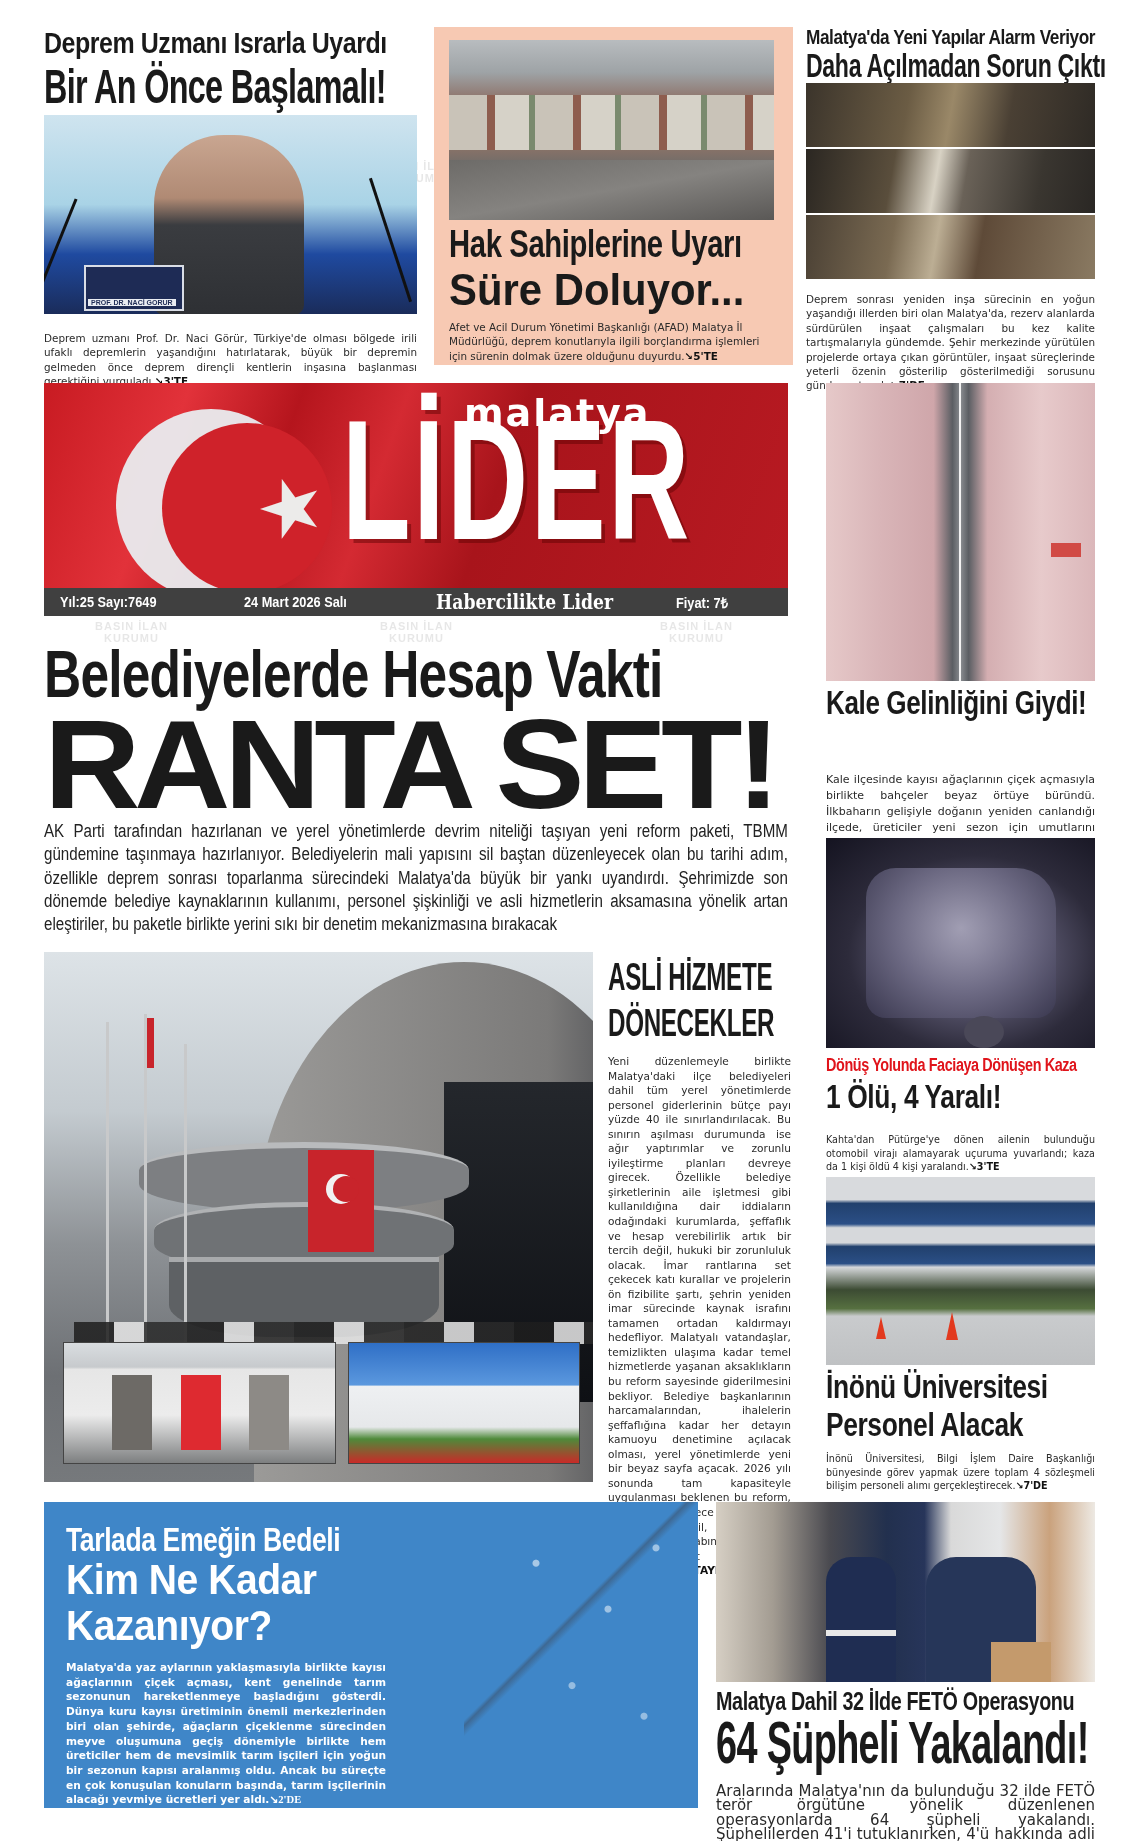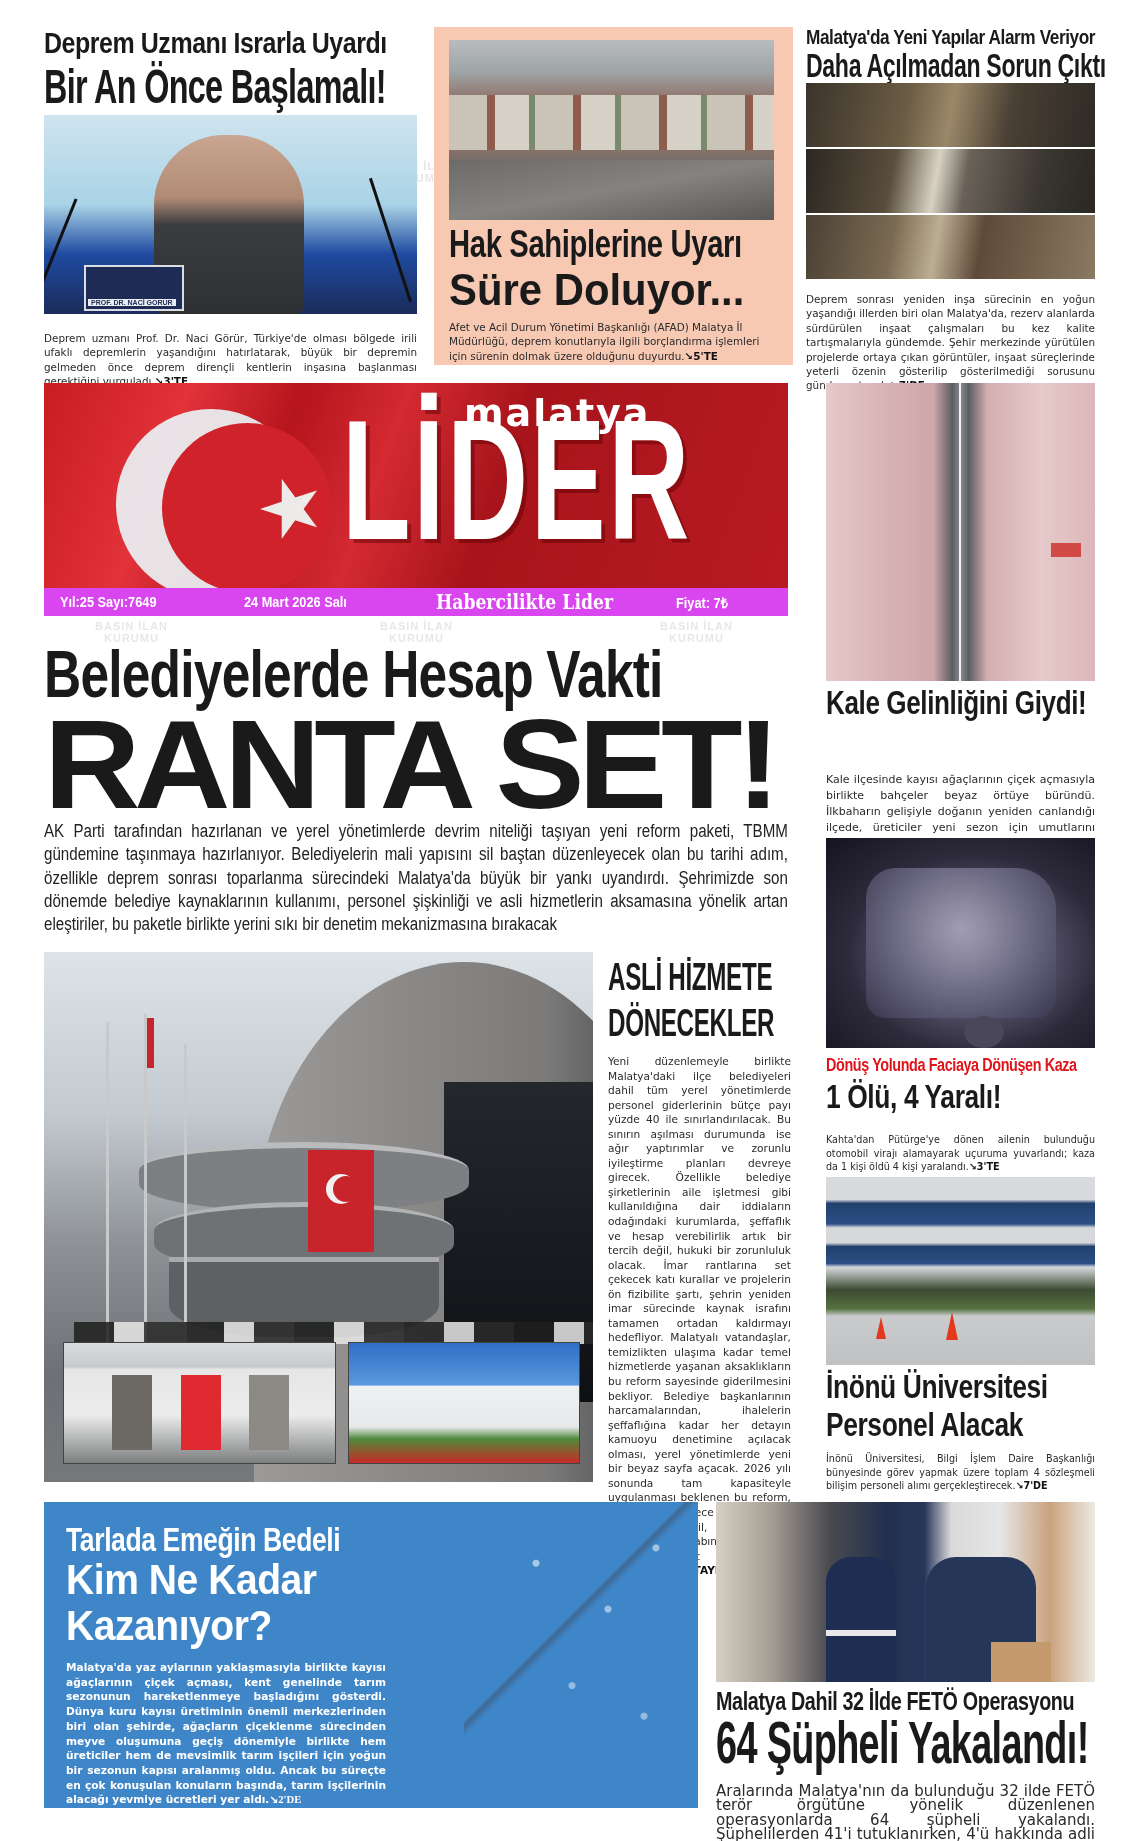--- a/index.html
+++ b/index.html
@@ -50,21 +50,21 @@
   #flag-crescent { left: 72px; top: 26px; width: 190px; height: 190px; border-radius: 50%;
     background: #e9ecef; opacity: 0.95; }
   #flag-crescent-cut { left: 118px; top: 40px; width: 170px; height: 170px; border-radius: 50%;
     background: #cf222a; }
   #flag-star { left: 212px; top: 85px; font-size: 78px; color: #ecebea; line-height: 1; transform: rotate(-18deg); }
   #mast-malatya { left: 420px; top: 8px; font-size: 38px; color: #ffffff; font-weight: 700;
     font-family: "DejaVu Sans", sans-serif; letter-spacing: 2px; }
   #mast-lider { left: 298px; top: 12px; font-size: 170px; color: #ffffff; font-weight: 700;
     transform: scaleX(0.66); transform-origin: left top; letter-spacing: 4px; line-height: 1;
     text-shadow: 6px 4px 0 rgba(90,0,0,0.45); }
-  #mast-bar { left: 44px; top: 588px; width: 744px; height: 28px; background: #d946ef;
+  #mast-bar { left: 44px; top: 588px; width: 744px; height: 28px; background: #404040;
     display: flex; align-items: center; color: #ffffff; font-weight: 700; }
   #mast-issue { position: absolute; left: 16px; font-size: 14.5px; transform: scaleX(0.88); transform-origin: left center; }
   #mast-date { position: absolute; left: 200px; font-size: 14.5px; transform: scaleX(0.88); transform-origin: left center; }
   #mast-slogan { position: absolute; left: 392px; font-family: "DejaVu Serif", serif; font-size: 20px; transform: scaleX(0.86); transform-origin: left center; }
   #mast-price { position: absolute; left: 632px; font-size: 14.5px; transform: scaleX(0.88); transform-origin: left center; }
 
   
   #lead-kicker { left: 44px; top: 636px; font-size: 66px; transform: scaleX(0.78); letter-spacing: -1px; }
   #lead-title { left: 44px; top: 702px; font-size: 126px; font-weight: 900; transform: scaleX(1.06); letter-spacing: -6px; line-height: 1; }
   #lead-intro { left: 44px; top: 820px; width: 744px; font-size: 17.6px; line-height: 23.3px;

